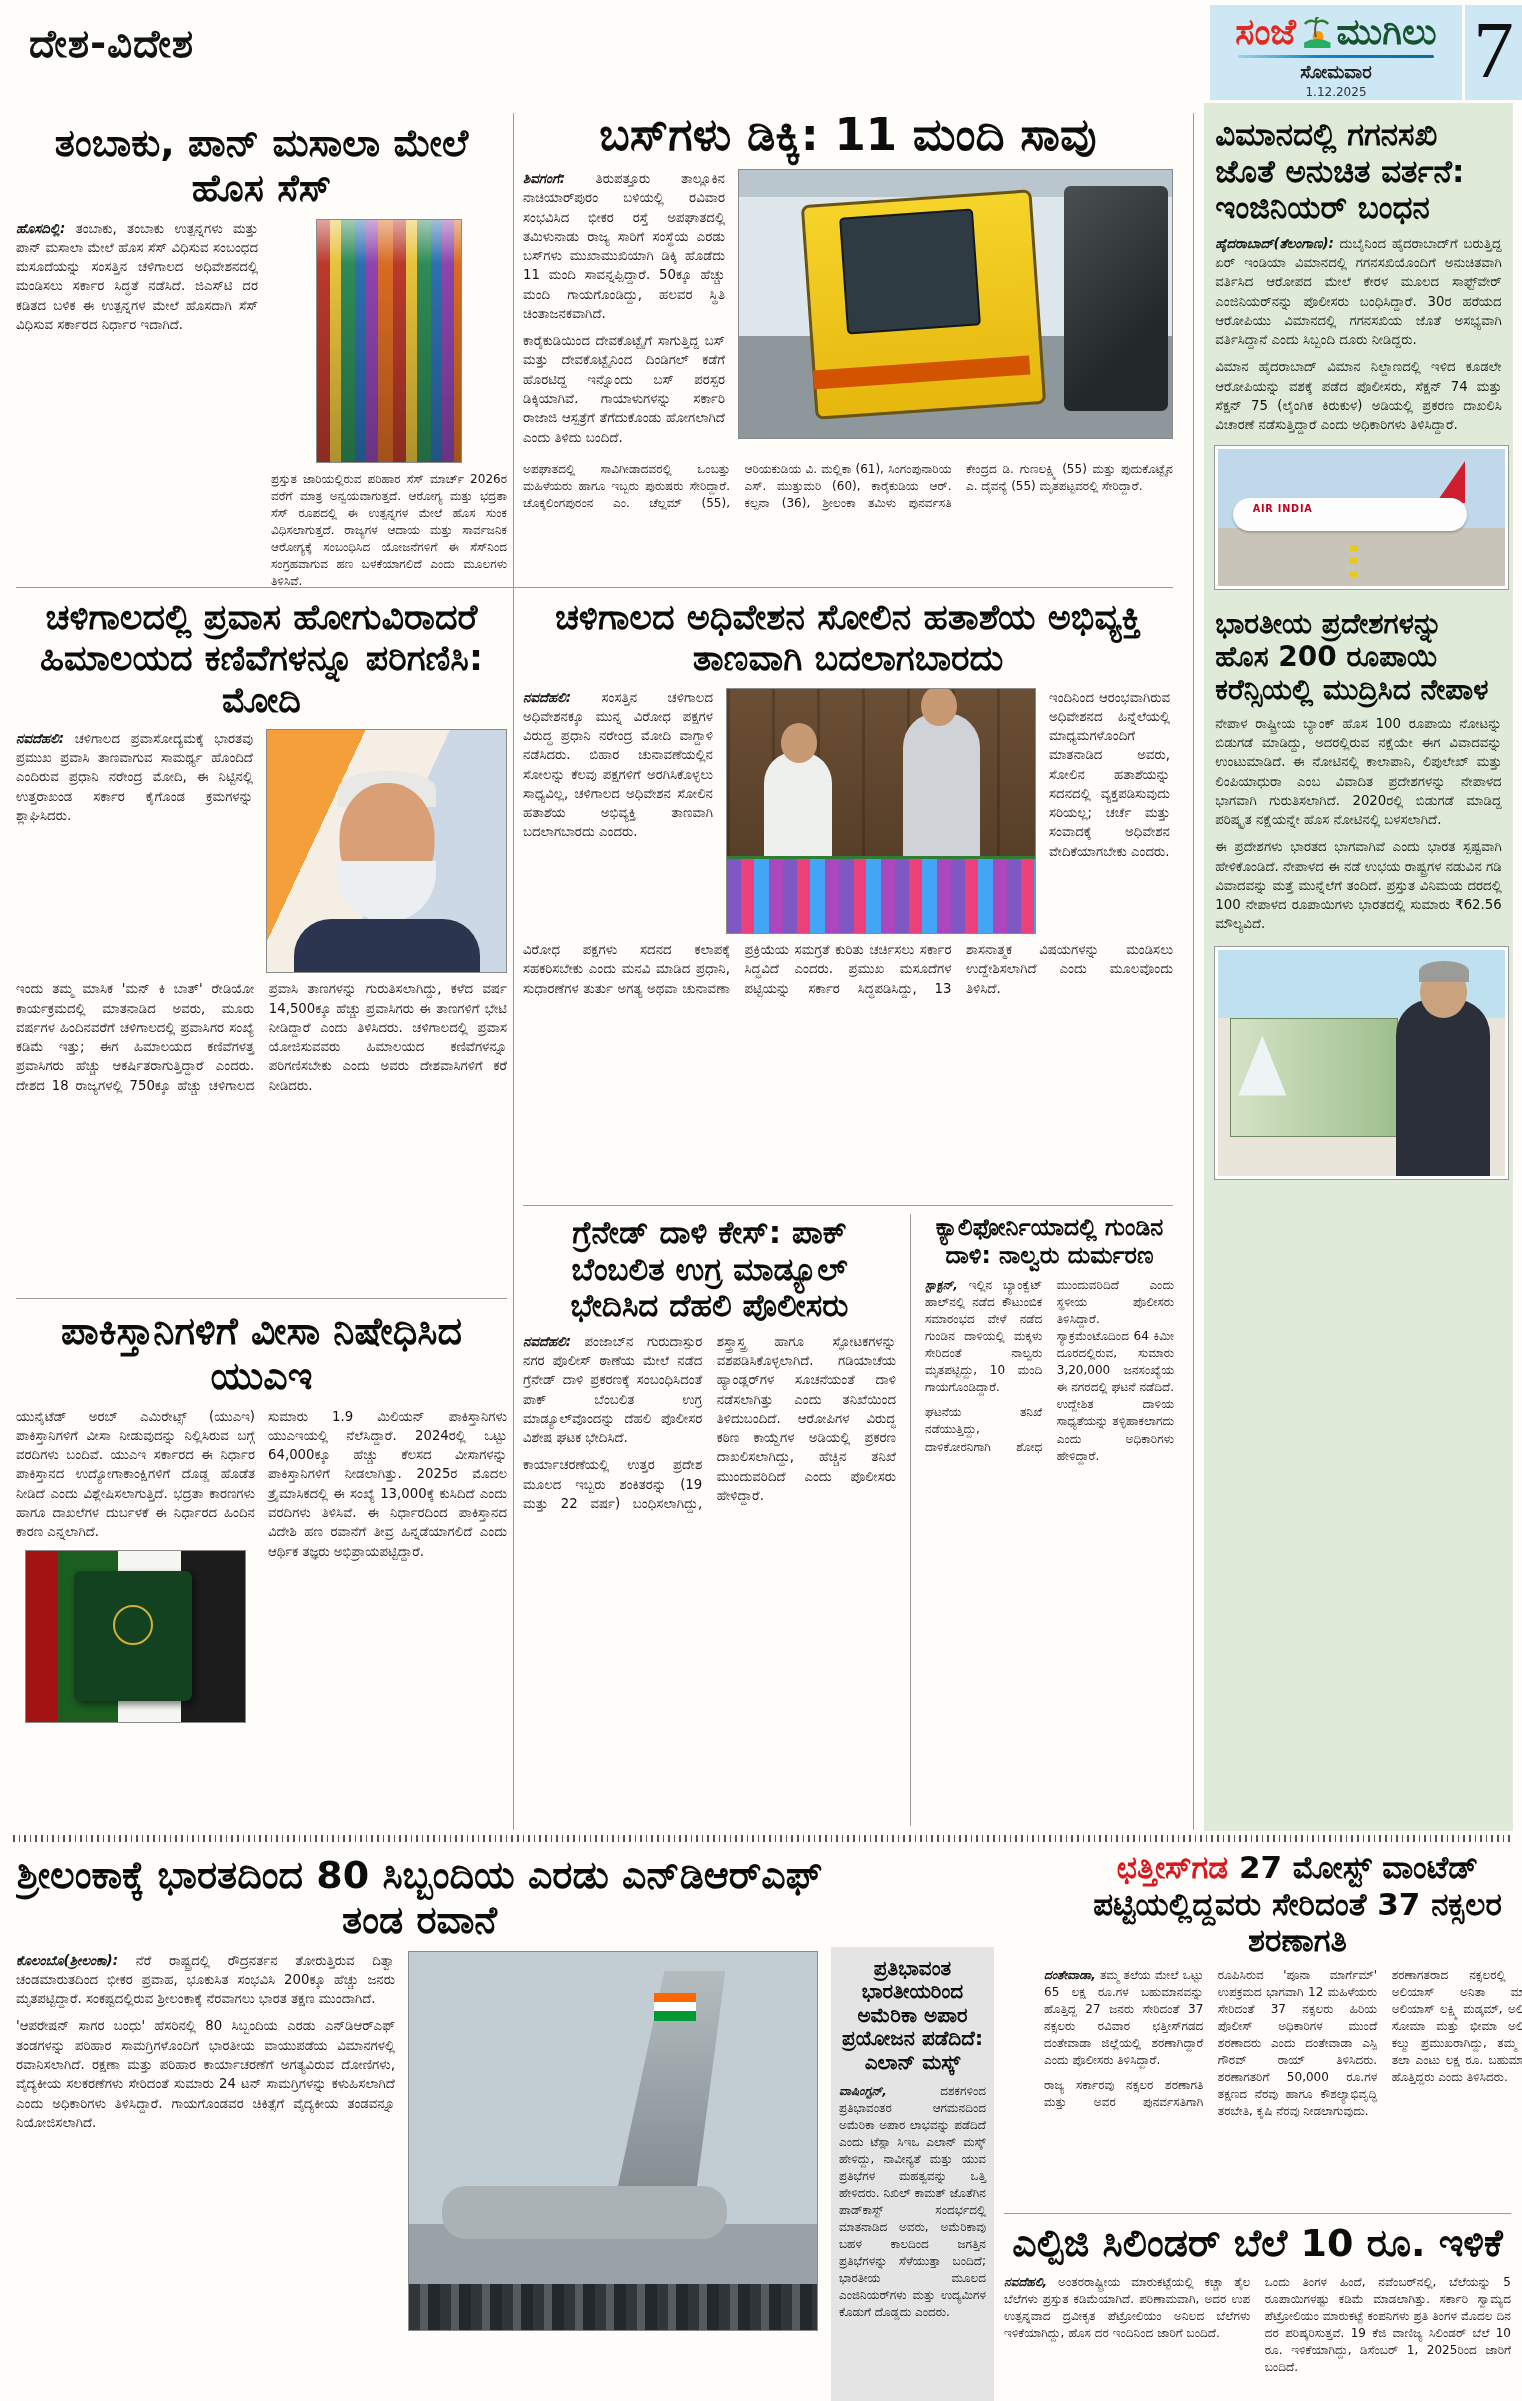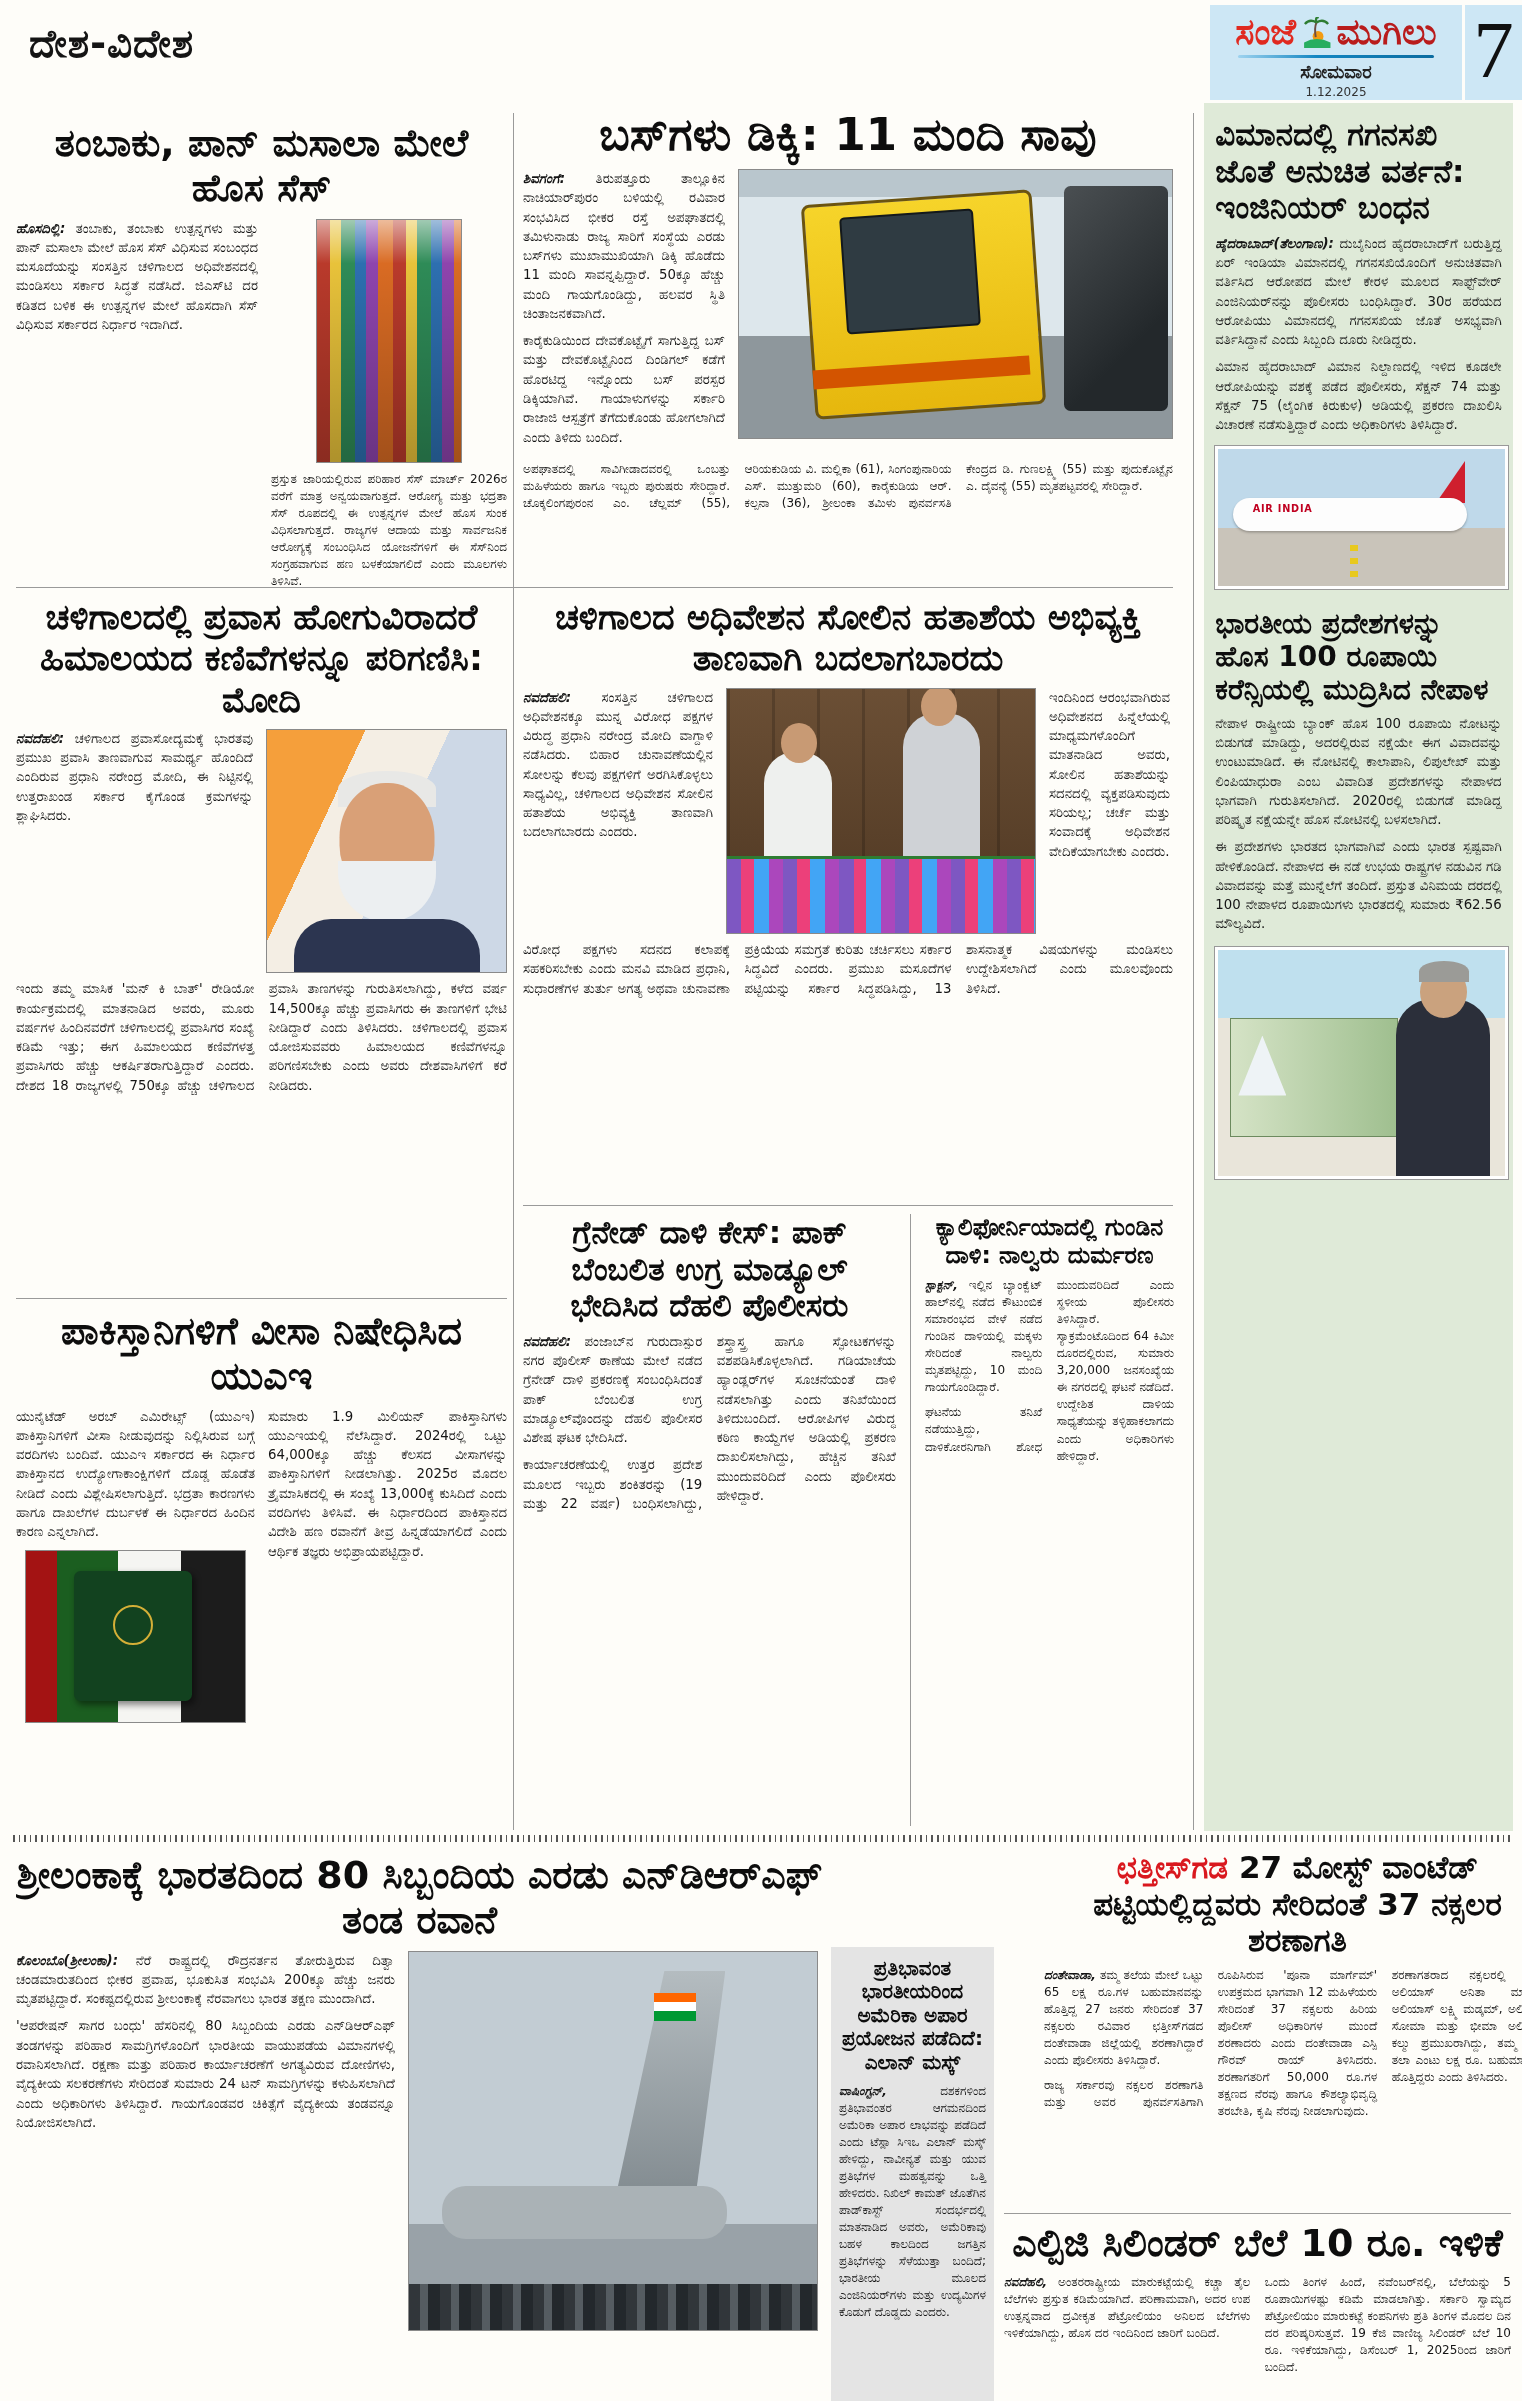--- a/index.html
+++ b/index.html
@@ -4,21 +4,21 @@
 <style>
   html,body{margin:0;padding:0;background:#d9d9d9;}
   .page{position:relative;width:1523px;height:2401px;background:#fefdf9;overflow:hidden;
         font-family:"DejaVu Sans","Liberation Sans",sans-serif;color:#141414;}
   .abs{position:absolute;}
   
   .mast-section{font-size:39px;font-weight:700;letter-spacing:0.8px;}
   .mast-box{background:#cde7f5;text-align:center;}
   .mast-logo-line{display:flex;align-items:center;justify-content:center;gap:4.8px;padding-top:6.5px;}
   .mast-red{color:#e02a20;font-size:36px;font-weight:800;}
-  .mast-black{color:#b91c1c;font-size:36px;font-weight:800;}
+  .mast-black{color:#14532d;font-size:36px;font-weight:800;}
   .mast-underline{height:3.2px;width:78%;margin:1.6px auto 3.2px auto;
         background:linear-gradient(90deg,#9ed3ef,#1386c2 40%,#0b6ca0);border-radius:1.6px;}
   .mast-day{font-size:18px;font-weight:700;color:#222;}
   .mast-date{font-size:12px;color:#333;margin-top:1.6px;}
   .pageno{background:#cde7f5;text-align:center;font-family:"Liberation Serif","DejaVu Serif",serif;
         font-size:81px;line-height:90px;color:#111;}
   
   .vrule{width:0.8px;background:#9a9a9a;}
   .hrule{height:0.8px;background:#9a9a9a;}
   .dotrule{height:6.5px;background:repeating-linear-gradient(90deg,#555 0 1.6px,transparent 1.6px 5.6px);}
@@ -176,21 +176,21 @@
     </p>
     <p class="body">ವಿಮಾನ ಹೈದರಾಬಾದ್ ವಿಮಾನ ನಿಲ್ದಾಣದಲ್ಲಿ ಇಳಿದ ಕೂಡಲೇ ಆರೋಪಿಯನ್ನು ವಶಕ್ಕೆ ಪಡೆದ ಪೊಲೀಸರು, ಸೆಕ್ಷನ್ 74 ಮತ್ತು ಸೆಕ್ಷನ್ 75 (ಲೈಂಗಿಕ ಕಿರುಕುಳ) ಅಡಿಯಲ್ಲಿ ಪ್ರಕರಣ ದಾಖಲಿಸಿ ವಿಚಾರಣೆ ನಡೆಸುತ್ತಿದ್ದಾರೆ ಎಂದು ಅಧಿಕಾರಿಗಳು ತಿಳಿಸಿದ್ದಾರೆ.</p>
 
     <div class="photo wb ph-airindia" style="margin:11.3px 0 18px 0;">
       <div class="ai-tail"></div>
       <div class="ai-body"></div>
       <div class="ai-title">AIR INDIA</div>
       <div class="ai-runway"></div>
     </div>
 
-    <h2 class="hl hl36" style="text-align:left;">ಭಾರತೀಯ ಪ್ರದೇಶಗಳನ್ನು ಹೊಸ 100 ರೂಪಾಯಿ ಕರೆನ್ಸಿಯಲ್ಲಿ ಮುದ್ರಿಸಿದ ನೇಪಾಳ</h2>
+    <h2 class="hl hl36" style="text-align:left;">ಭಾರತೀಯ ಪ್ರದೇಶಗಳನ್ನು ಹೊಸ 200 ರೂಪಾಯಿ ಕರೆನ್ಸಿಯಲ್ಲಿ ಮುದ್ರಿಸಿದ ನೇಪಾಳ</h2>
     <p class="body">ನೇಪಾಳ ರಾಷ್ಟ್ರೀಯ ಬ್ಯಾಂಕ್ ಹೊಸ 100 ರೂಪಾಯಿ ನೋಟನ್ನು ಬಿಡುಗಡೆ ಮಾಡಿದ್ದು, ಅದರಲ್ಲಿರುವ ನಕ್ಷೆಯೇ ಈಗ ವಿವಾದವನ್ನು ಉಂಟುಮಾಡಿದೆ. ಈ ನೋಟಿನಲ್ಲಿ ಕಾಲಾಪಾನಿ, ಲಿಪುಲೇಖ್ ಮತ್ತು ಲಿಂಪಿಯಾಧುರಾ ಎಂಬ ವಿವಾದಿತ ಪ್ರದೇಶಗಳನ್ನು ನೇಪಾಳದ ಭಾಗವಾಗಿ ಗುರುತಿಸಲಾಗಿದೆ. 2020ರಲ್ಲಿ ಬಿಡುಗಡೆ ಮಾಡಿದ್ದ ಪರಿಷ್ಕೃತ ನಕ್ಷೆಯನ್ನೇ ಹೊಸ ನೋಟಿನಲ್ಲಿ ಬಳಸಲಾಗಿದೆ.</p>
     <p class="body">ಈ ಪ್ರದೇಶಗಳು ಭಾರತದ ಭಾಗವಾಗಿವೆ ಎಂದು ಭಾರತ ಸ್ಪಷ್ಟವಾಗಿ ಹೇಳಿಕೊಂಡಿದೆ. ನೇಪಾಳದ ಈ ನಡೆ ಉಭಯ ರಾಷ್ಟ್ರಗಳ ನಡುವಿನ ಗಡಿ ವಿವಾದವನ್ನು ಮತ್ತೆ ಮುನ್ನೆಲೆಗೆ ತಂದಿದೆ. ಪ್ರಸ್ತುತ ವಿನಿಮಯ ದರದಲ್ಲಿ 100 ನೇಪಾಳದ ರೂಪಾಯಿಗಳು ಭಾರತದಲ್ಲಿ ಸುಮಾರು ₹62.56 ಮೌಲ್ಯವಿದೆ.</p>
 
     <div class="photo wb ph-jaishankar" style="margin-top:13px;">
       <div class="js-note"></div>
       <div class="js-mountain"></div>
       <div class="js-man"></div>
       <div class="js-head"></div>
       <div class="js-hairg"></div>
     </div>

